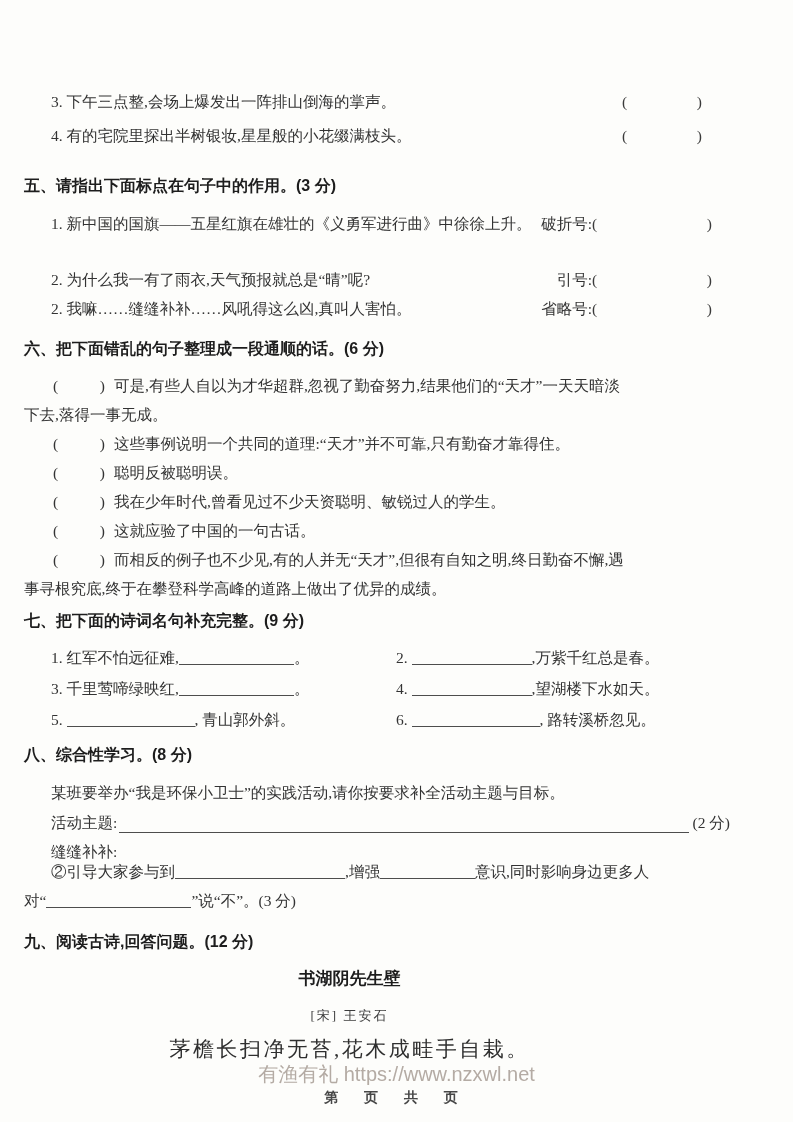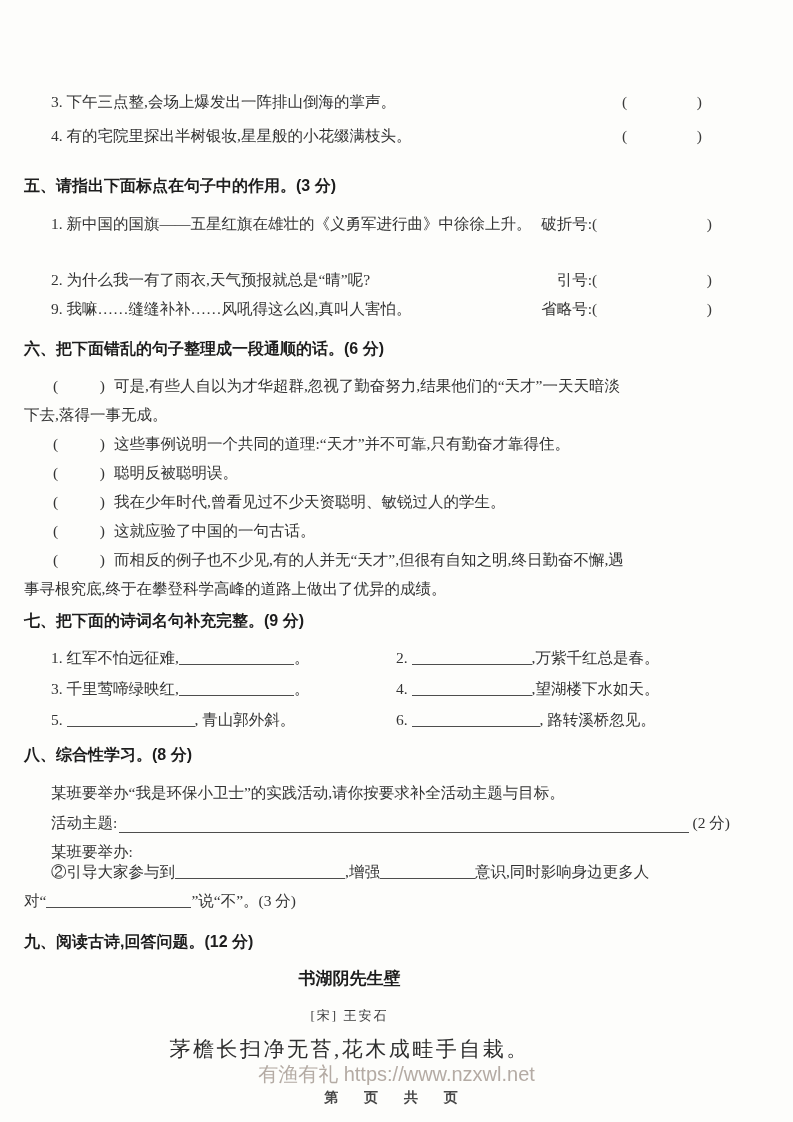--- a/index.html
+++ b/index.html
@@ -110,21 +110,21 @@
       <span class="qtext">2. 为什么我一有了雨衣,天气预报就总是“晴”呢?</span>
       <span class="label-group">
         <span>引号:</span>
         <span class="paren-pair pp120">
           <span>(</span>
           <span>)</span>
         </span>
       </span>
     </div>
     <div class="qrow mt-s5item" style="padding-right:18px;">
-      <span class="qtext">9. 我嘛……缝缝补补……风吼得这么凶,真叫人害怕。</span>
+      <span class="qtext">2. 我嘛……缝缝补补……风吼得这么凶,真叫人害怕。</span>
       <span class="label-group">
         <span>省略号:</span>
         <span class="paren-pair pp120">
           <span>(</span>
           <span>)</span>
         </span>
       </span>
     </div>
   </div>
 
@@ -150,21 +150,21 @@
     <div><span>6. </span><span class="blank b128"></span><span>, 路转溪桥忽见。</span></div>
   </div>
 
   <h2 class="sec-title mt-s8h">八、综合性学习。(8 分)</h2>
   <div class="s8row mt-s8intro">某班要举办“我是环保小卫士”的实践活动,请你按要求补全活动主题与目标。</div>
   <div class="s8flex mt-s8theme">
     <span>活动主题:</span>
     <span class="blank bflex"></span>
     <span>(2 分)</span>
   </div>
-  <div class="s8row mt-s8goal">某班要举办:</div>
+  <div class="s8row mt-s8goal">缝缝补补:</div>
   <div class="s8row mt-s8g2">
     <span>②引导大家参与到</span><span class="blank b170"></span><span>,增强</span><span class="blank b95"></span><span>意识,同时影响身边更多人</span>
   </div>
   <div class="s8cont mt-s8g2b">
     <span>对“</span><span class="blank b145"></span><span>”说“不”。(3 分)</span>
   </div>
 
   <h2 class="sec-title mt-s9h">九、阅读古诗,回答问题。(12 分)</h2>
   <div class="poem">
     <div class="poem-title mt-ptitle">书湖阴先生壁</div>

